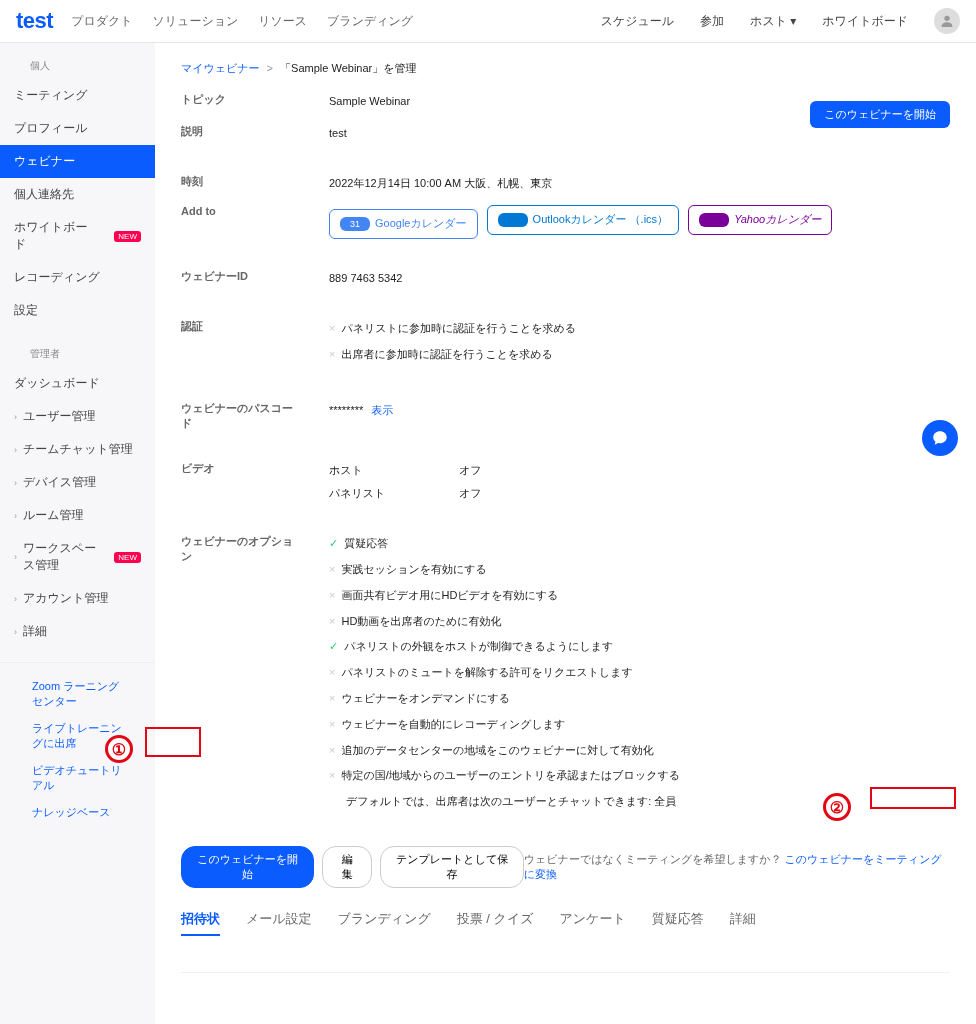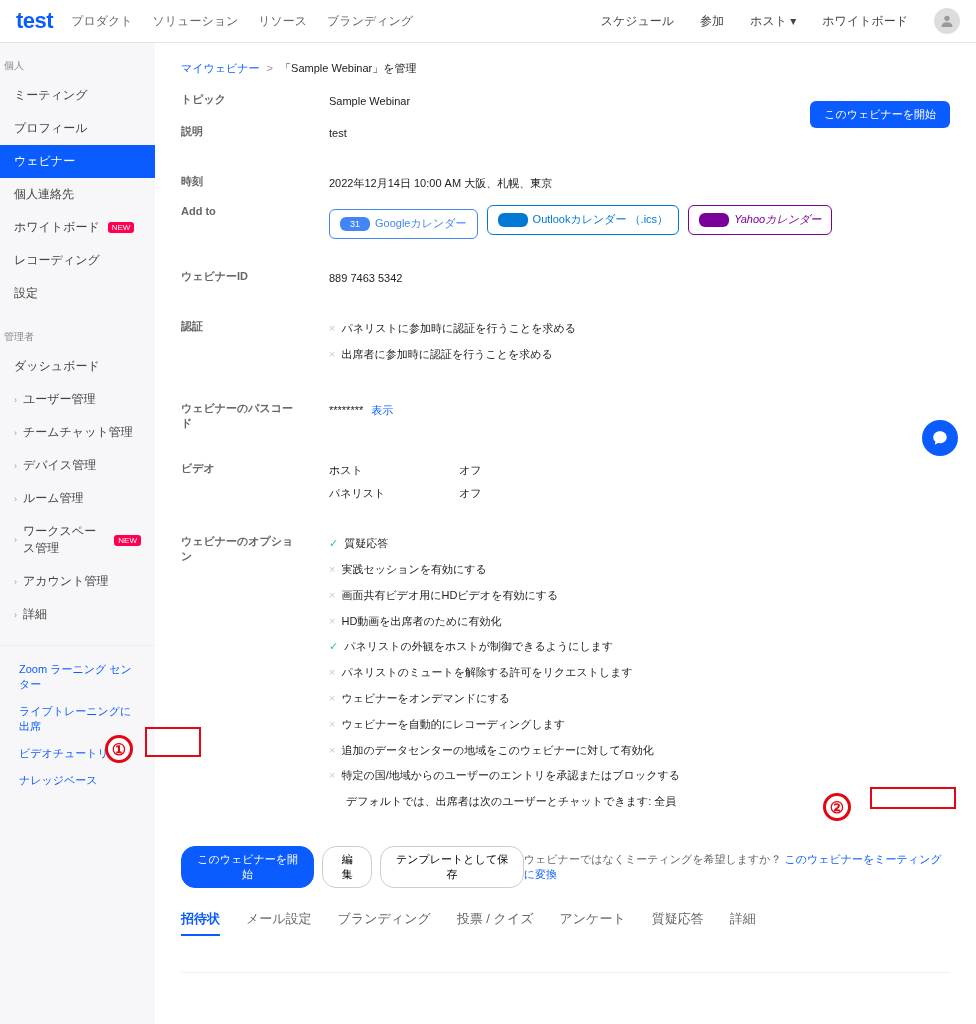--- a/index.html
+++ b/index.html
@@ -7,26 +7,26 @@
 .topbar { display: flex; align-items: center; justify-content: space-between; padding: 8px 16px; border-bottom: 1px solid #e5e5e5; }
 .topbar-left { display: flex; align-items: center; gap: 18px; }
 .logo { color: #0b5cff; font-weight: 700; font-size: 22px; letter-spacing: -0.5px; }
 .topnav { display: flex; gap: 20px; font-size: 12px; color: #666; }
 .topnav span { cursor: pointer; }
 .topbar-right { display: flex; align-items: center; gap: 26px; font-size: 12px; color: #444; }
 .avatar { width: 26px; height: 26px; border-radius: 50%; background: #ddd; display: flex; align-items: center; justify-content: center; }
 .layout { display: flex; }
 .sidebar { width: 155px; background: #f7f7f9; min-height: 1000px; padding-top: 10px; font-size: 12px; }
 .side-section { margin-bottom: 14px; }
-.side-header { font-size: 10px; color: #888; padding: 6px 4px; }
+.side-header { font-size: 10px; color: #888; padding: 6px 30px; }
 .side-item { padding: 8px 14px; color: #444; cursor: pointer; display: flex; align-items: center; gap: 4px; }
 .side-item.active { background: #0b5cff; color: #fff; }
 .side-item .chev { color: #999; font-size: 9px; margin-right: 2px; }
-.badge-new { background: #ff0050; color: #fff; font-size: 8px; padding: 1px 4px; border-radius: 3px; margin-left: 4px; }
-.side-link { color: #0b5cff; padding: 6px 19px; display: block; cursor: pointer; font-size: 11px; }
+.badge-new { background: #ff0050; color: #fff; font-size: 8px; padding: 1px 4px; border-radius: 3px; margin-left: 12px; }
+.side-link { color: #0b5cff; padding: 6px 32px; display: block; cursor: pointer; font-size: 11px; }
 .main { flex: 1; padding: 18px 26px; position: relative; }
 .breadcrumb { font-size: 11px; color: #0b5cff; margin-bottom: 10px; }
 .breadcrumb .current { color: #222; }
 .breadcrumb .sep { color: #999; margin: 0 4px; }
 .start-btn-top { position: absolute; right: 26px; top: 58px; background: #0b5cff; color: #fff; padding: 6px 14px; border-radius: 6px; font-size: 11px; cursor: pointer; border: none; }
 .info-row { display: flex; padding: 6px 0; font-size: 11px; align-items:flex-start; }
 .info-label { width: 120px; color: #666; flex-shrink: 0; font-weight: bold; }
 .info-value { flex: 1; color: #222; line-height: 1.8; margin-left: 28px; }
 .section-gap { margin-top: 18px; }
 .cal-btn { display: inline-flex; align-items: center; border: 1px solid #ccc; border-radius: 6px; padding: 4px 10px; margin-right: 6px; cursor: pointer; font-size: 11px; gap: 5px; }

